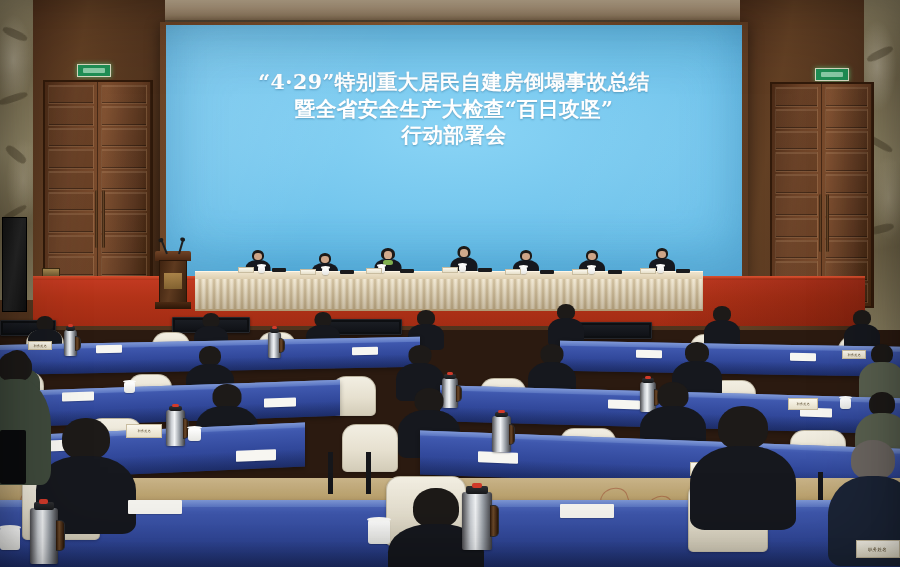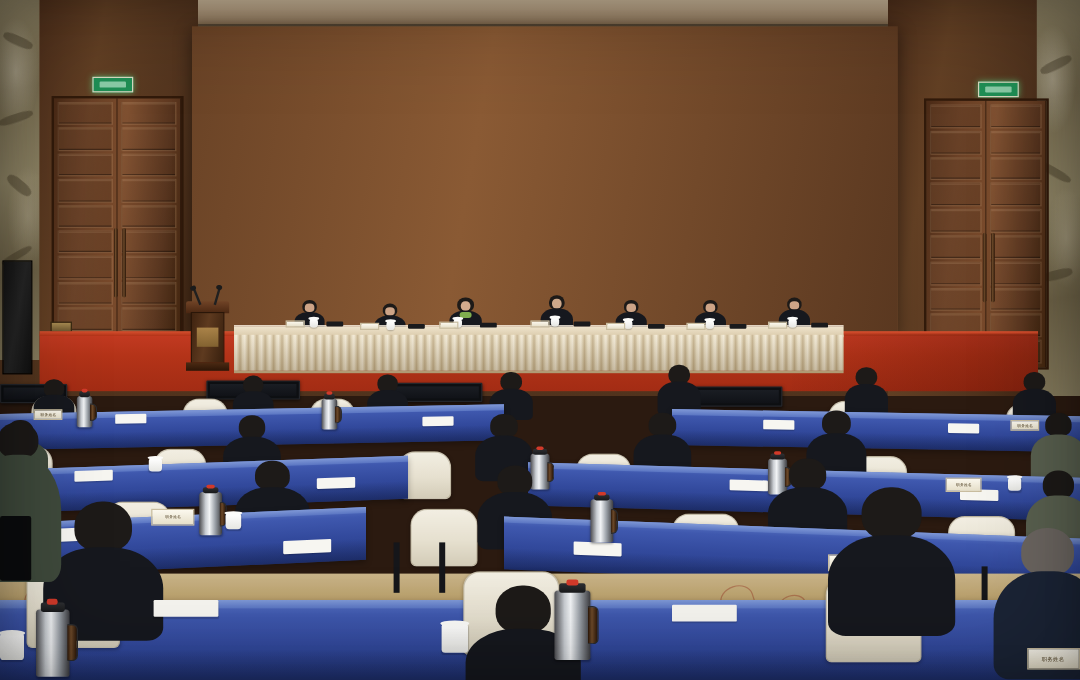--- a/index.html
+++ b/index.html
@@ -283,20 +283,29 @@
   <div style="position:absolute;left:42px;top:280px;width:16px;height:7px;
               background:linear-gradient(180deg,#a98c52,#6e5830);border:1px solid #3a2a12;"></div>
   <div style="position:absolute;left:752px;top:278px;width:15px;height:7px;
               background:linear-gradient(180deg,#a98c52,#6e5830);border:1px solid #3a2a12;"></div>
   <div style="position:absolute;left:752px;top:290px;width:15px;height:7px;
               background:linear-gradient(180deg,#a98c52,#6e5830);border:1px solid #3a2a12;"></div>
 
   <div class="speaker" style="left:2px;top:217px;width:25px;height:95px;"></div>
 
   <div class="screenbezel" style="left:160px;top:22px;width:588px;height:258px;"></div>
+  <div class="screen" style="left:166px;top:25px;width:576px;height:252px;">
+    <div class="sheen"></div>
+    <div class="vig"></div>
+    <div class="bannertext">
+      <span class="l">“4·29”特别重大居民自建房倒塌事故总结</span>
+      <span class="l">暨全省安全生产大检查“百日攻坚”</span>
+      <span class="l">行动部署会</span>
+    </div>
+  </div>
 
   <div class="stagefloor" style="left:33px;top:278px;width:832px;height:48px;"></div>
   <div class="stageedge" style="left:33px;top:276px;width:832px;height:4px;"></div>
   <div style="position:absolute;left:660px;top:278px;width:205px;height:48px;
               background:linear-gradient(100deg,rgba(0,0,0,0),rgba(60,10,0,.35));"></div>
 
   <div class="podium" style="left:155px;top:251px;width:36px;height:58px;">
     <div class="top"></div>
     <div class="body">
       <div class="plate"></div>

